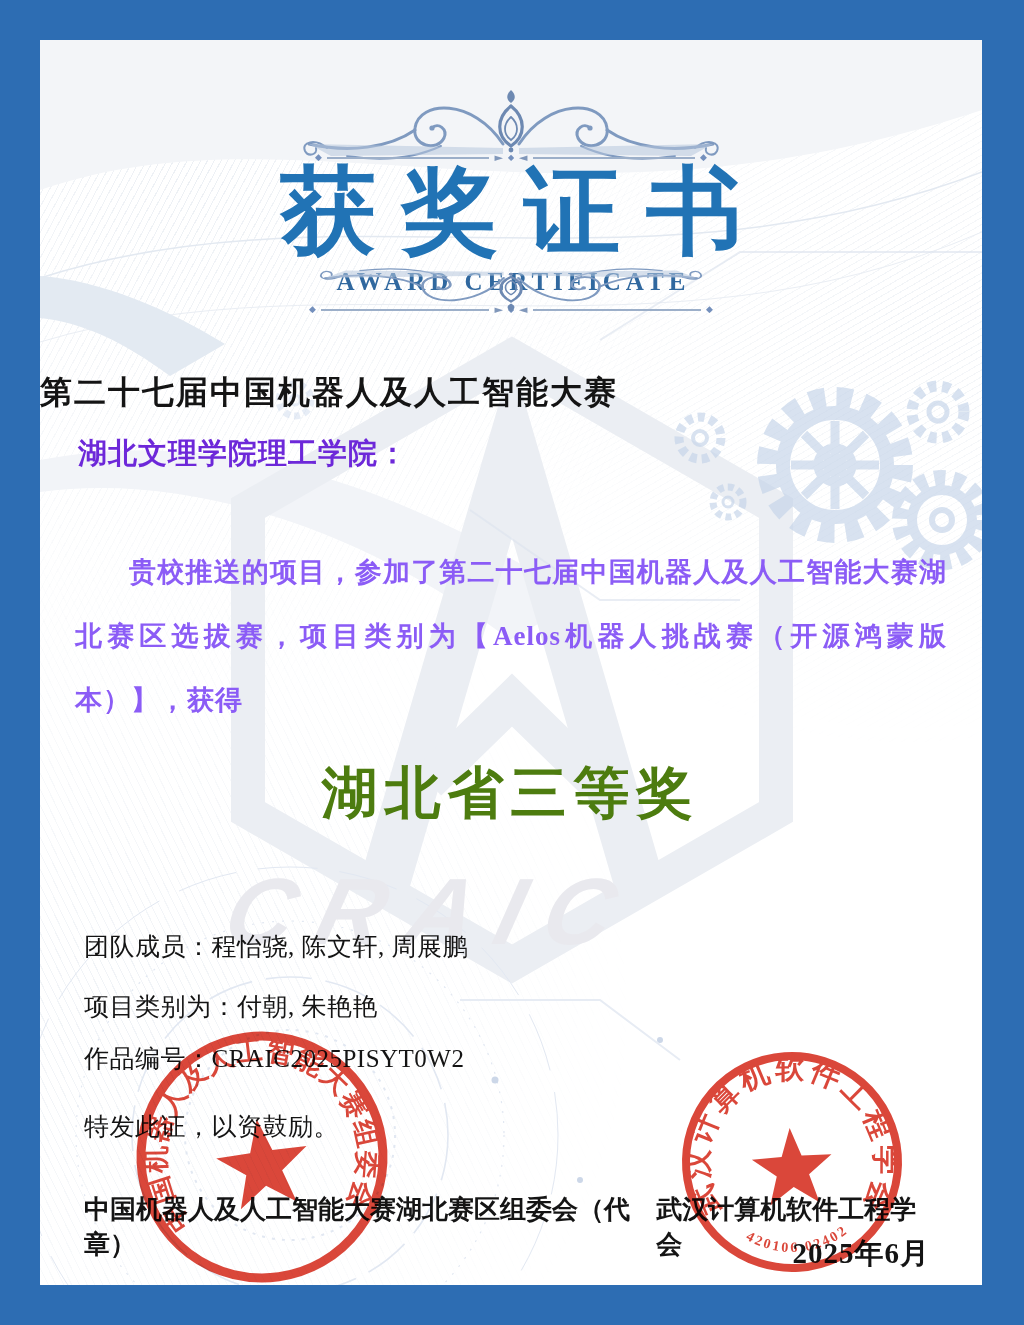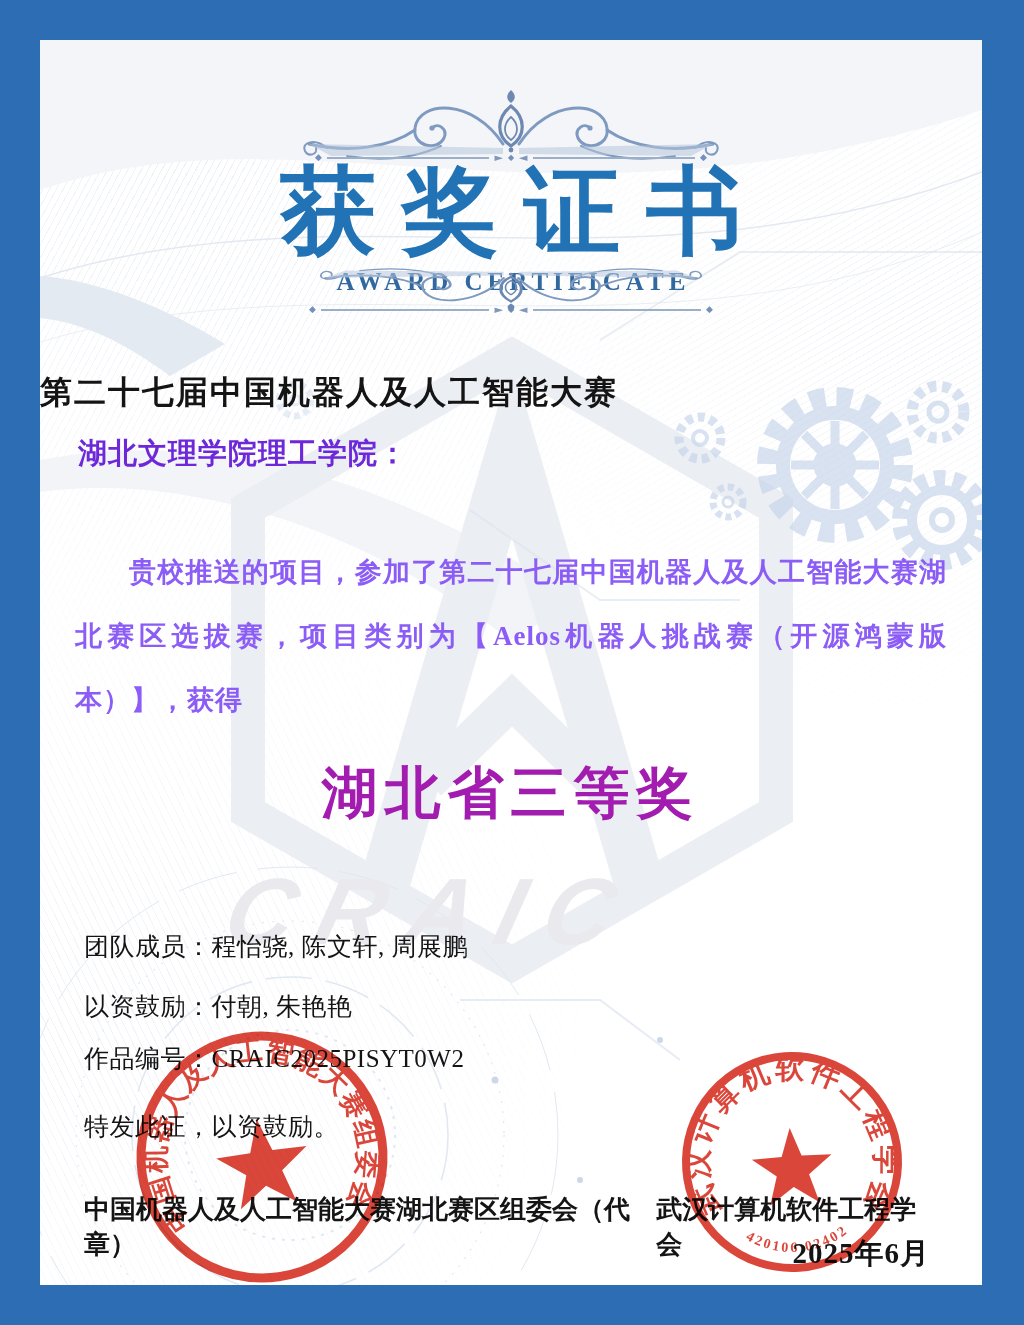--- a/index.html
+++ b/index.html
@@ -52,21 +52,21 @@
     position:absolute;left:38px;top:394px;
     font-size:29px;font-weight:bold;color:#6d28d9;letter-spacing:1px;
   }
   .paragraph{
     position:absolute;left:35px;top:500px;width:872px;
     font-size:27px;font-weight:bold;color:#8b5cf6;
     line-height:64px;letter-spacing:1px;text-align:justify;text-indent:2em;
   }
   .award{
     position:absolute;left:0;right:8px;top:716px;text-align:center;
-    font-size:56px;font-weight:bold;color:#a21caf;letter-spacing:7px;text-indent:7px;
+    font-size:56px;font-weight:bold;color:#4d7c0f;letter-spacing:7px;text-indent:7px;
   }
   .craic-wm{
     position:absolute;left:188px;top:818px;
     font-family:"Liberation Sans","DejaVu Sans",sans-serif;
     font-size:94px;font-weight:900;font-style:italic;color:#e9e9ee;
     letter-spacing:22px;transform:skewX(-14deg);user-select:none;
   }
   .detail{
     position:absolute;left:44px;
     font-size:25px;font-weight:normal;color:#141414;letter-spacing:.5px;
@@ -213,21 +213,21 @@
 
     <div class="comp-title">第二十七届中国机器人及人工智能大赛</div>
     <div class="recipient">湖北文理学院理工学院：</div>
     <div class="paragraph">贵校推送的项目，参加了第二十七届中国机器人及人工智能大赛湖北赛区选拔赛，项目类别为【Aelos机器人挑战赛（开源鸿蒙版本）】，获得</div>
     <div class="award">湖北省三等奖</div>
 
     <div class="detail d-team">
       <span>团队成员：</span><span>程怡骁, 陈文轩, 周展鹏</span>
     </div>
     <div class="detail d-adv">
-      <span>以资鼓励：</span><span>付朝, 朱艳艳</span>
+      <span>项目类别为：</span><span>付朝, 朱艳艳</span>
     </div>
     <div class="detail d-work">
       <span>作品编号：</span><span>CRAIC2025PISYT0W2</span>
     </div>
     <div class="detail d-close">特发此证，以资鼓励。</div>
 
     <div class="footer-row">
       <span>中国机器人及人工智能大赛湖北赛区组委会（代章）</span>
       <span>武汉计算机软件工程学会</span>
     </div>

